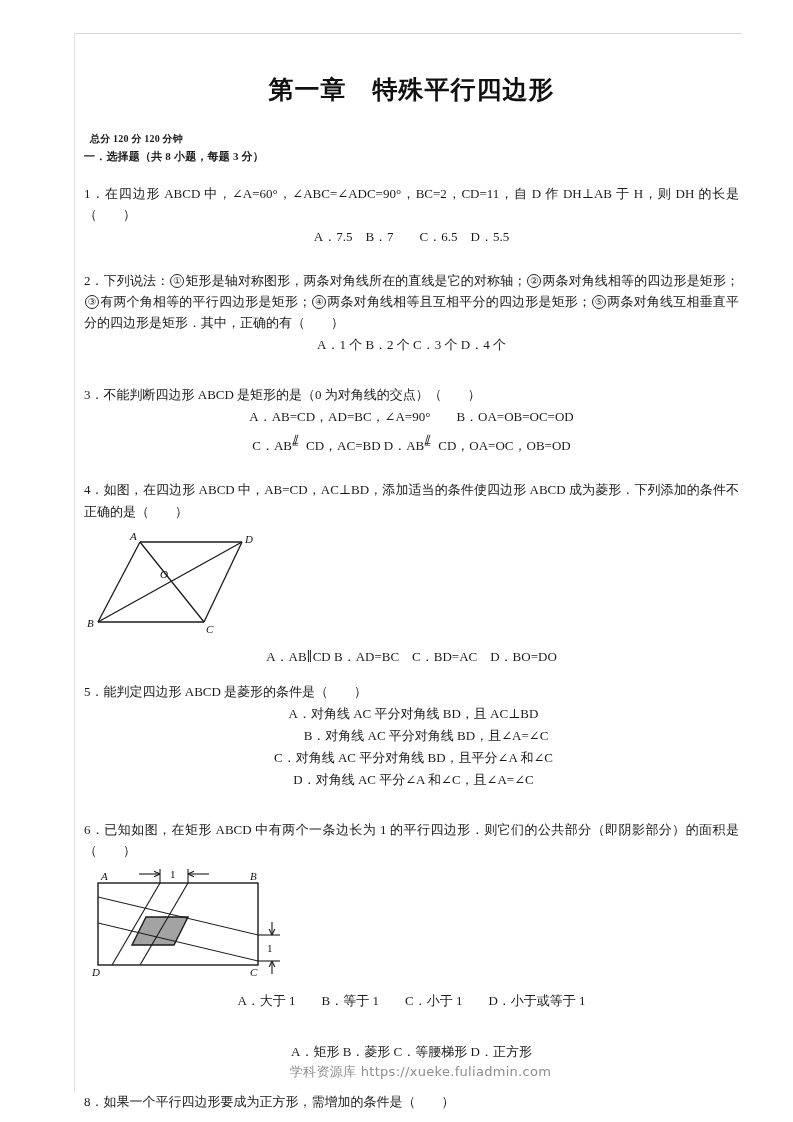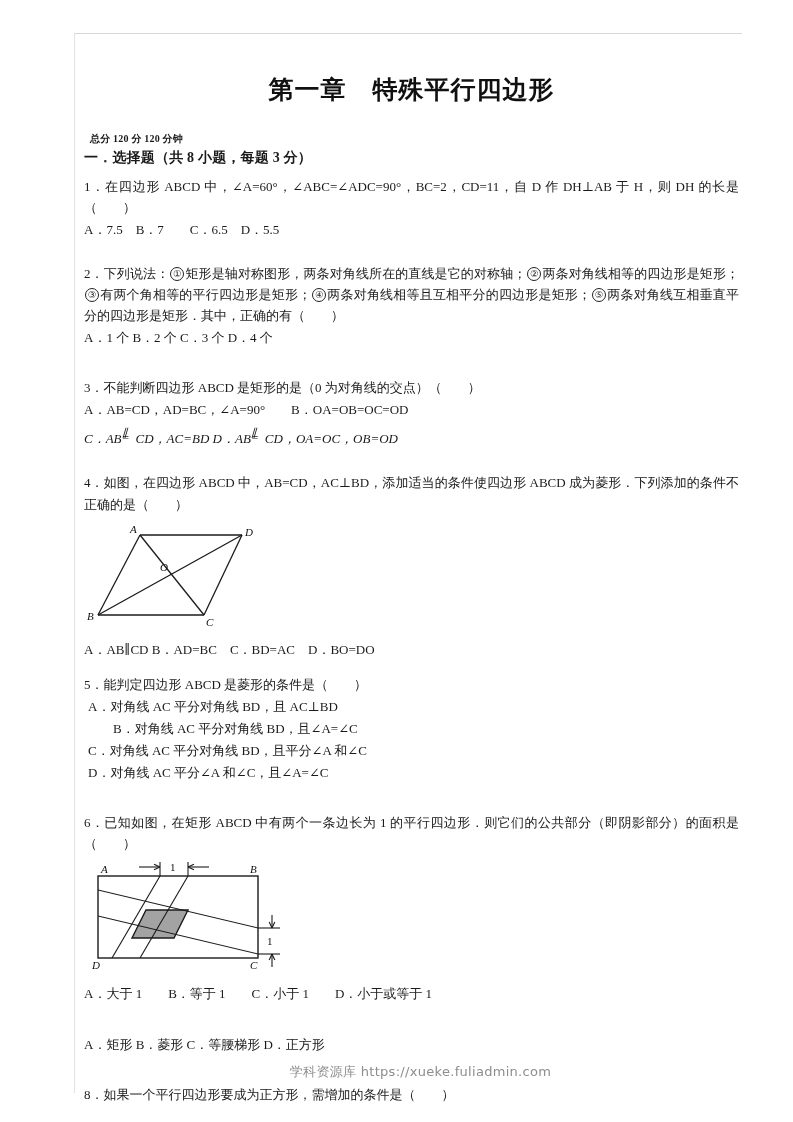--- a/index.html
+++ b/index.html
@@ -55,38 +55,39 @@
     color: #101010;
   }
 
   .meta-line {
     font-size: 10px;
     font-weight: bold;
     margin: 0 0 3px 6px;
     letter-spacing: 0.2px;
   }
   .section-line {
-    font-size: 14px;
+    font-size: 11px;
     font-weight: bold;
-    margin: 0 0 9px 0;
+    margin: 0 0 19px 0;
     letter-spacing: 0.2px;
   }
   .q-block {
     margin-bottom: 14px;
   }
   .q-stem {
     font-size: 13px;
     line-height: 1.62;
     text-align: justify;
     text-justify: inter-ideograph;
   }
   .q-opt {
     font-size: 13px;
     line-height: 1.62;
     margin-top: 1px;
+    text-align: center;
   }
 
   .spacer-sm { height: 9px; }
   .spacer-md { height: 15px; }
 
   
   .pe {
     display: inline-block;
     position: relative;
     width: 14px;
@@ -174,21 +175,21 @@
     <div class="q-block">
       <div class="q-stem"><span>2．下列说法：</span><span class="circ">①</span><span>矩形是轴对称图形，两条对角线所在的直线是它的对称轴；</span><span class="circ">②</span><span>两条对角线相等的四边形是矩形；</span><span class="circ">③</span><span>有两个角相等的平行四边形是矩形；</span><span class="circ">④</span><span>两条对角线相等且互相平分的四边形是矩形；</span><span class="circ">⑤</span><span>两条对角线互相垂直平分的四边形是矩形．其中，正确的有（　　）</span></div>
       <div class="q-opt">A．1 个 B．2 个 C．3 个 D．4 个</div>
     </div>
 
     <div class="spacer-md"></div>
 
     <div class="q-block">
       <div class="q-stem">3．不能判断四边形 ABCD 是矩形的是（0 为对角线的交点）（　　）</div>
       <div class="q-opt">A．AB=CD，AD=BC，∠A=90°　　B．OA=OB=OC=OD</div>
-      <div class="q-opt" style="margin-top:8px;font-style:italic;"><span>C．AB</span><span class="pe"><span class="par">∥</span><span class="eq">=</span></span><span>CD，AC=BD D．AB</span><span class="pe"><span class="par">∥</span><span class="eq">=</span></span><span>CD，OA=OC，OB=OD</span></div>
+      <div class="q-opt" style="margin-top:8px;"><span>C．AB</span><span class="pe"><span class="par">∥</span><span class="eq">=</span></span><span>CD，AC=BD D．AB</span><span class="pe"><span class="par">∥</span><span class="eq">=</span></span><span>CD，OA=OC，OB=OD</span></div>
     </div>
 
     <div class="spacer-sm"></div>
 
     <div class="q-block">
       <div class="q-stem">4．如图，在四边形 ABCD 中，AB=CD，AC⊥BD，添加适当的条件使四边形 ABCD 成为菱形．下列添加的条件不正确的是（　　）</div>
       <div class="figure">
         <svg width="200" height="110" viewBox="0 0 200 110">
 
           <g stroke="#1b1b1b" stroke-width="1.3" fill="none">

